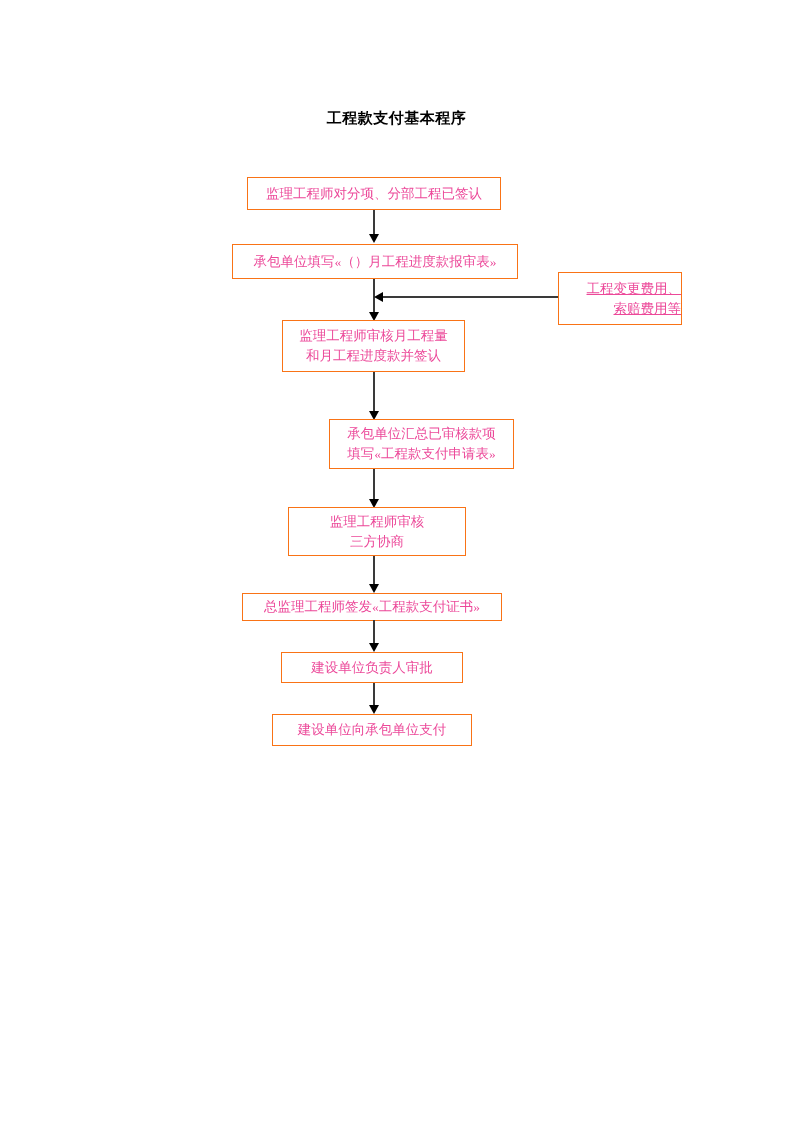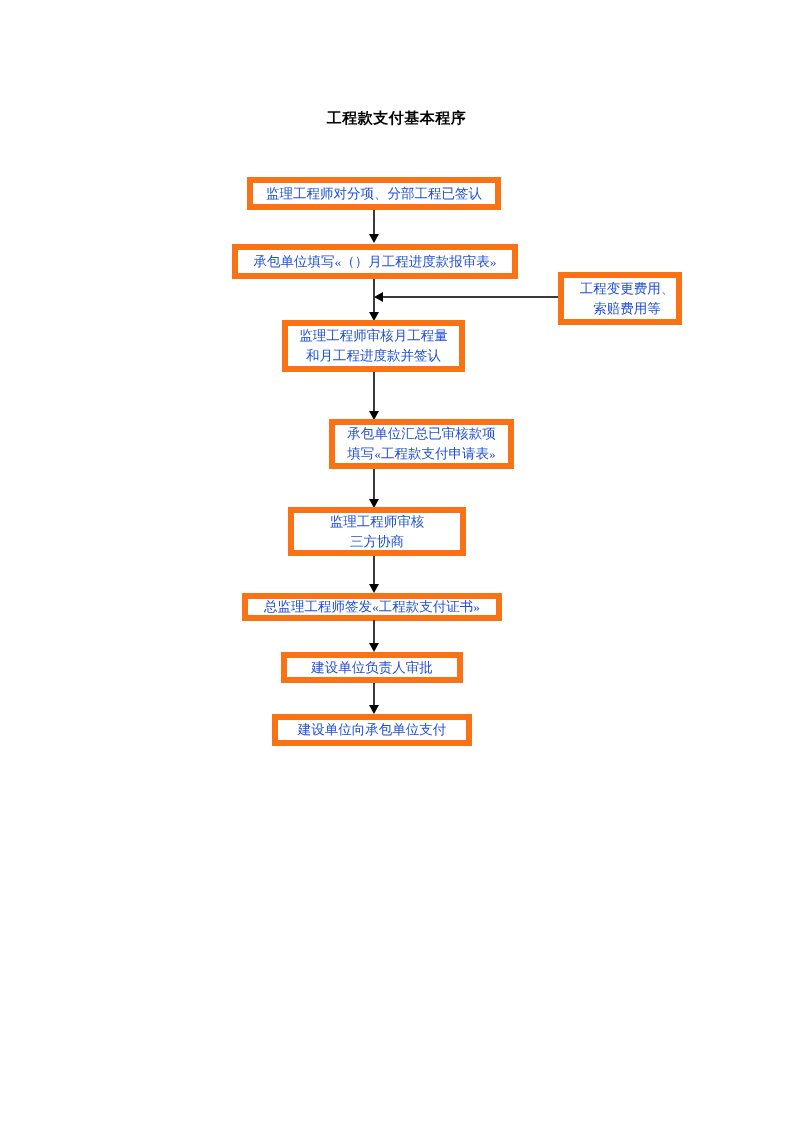--- a/index.html
+++ b/index.html
@@ -30,38 +30,39 @@
     text-align: center;
     font-family: "Liberation Sans", "DejaVu Sans", sans-serif;
     font-weight: bold;
     font-size: 15px;
     letter-spacing: 0.5px;
     color: #000;
   }
   .node {
     position: absolute;
     box-sizing: border-box;
-    border: 6px solid #f97316;
+    border: 1px solid #f97316;
     background: #ffffff;
     display: flex;
     flex-direction: column;
     align-items: center;
     justify-content: center;
     font-size: 13.5px;
     line-height: 1.45;
-    color: #1d4ed8;
+    color: #ec4899;
     white-space: nowrap;
   }
   .node .line {
     display: block;
     text-align: center;
   }
   .node.left-align {
-    align-items: center;
+    align-items: flex-end;
     padding-left: 14px;
+    text-decoration: underline;
   }
   .node.left-align .line {
     text-align: left;
   }
   .connector {
     position: absolute;
     background: #3a3a3a;
   }
   .v-line {
     width: 2px;

